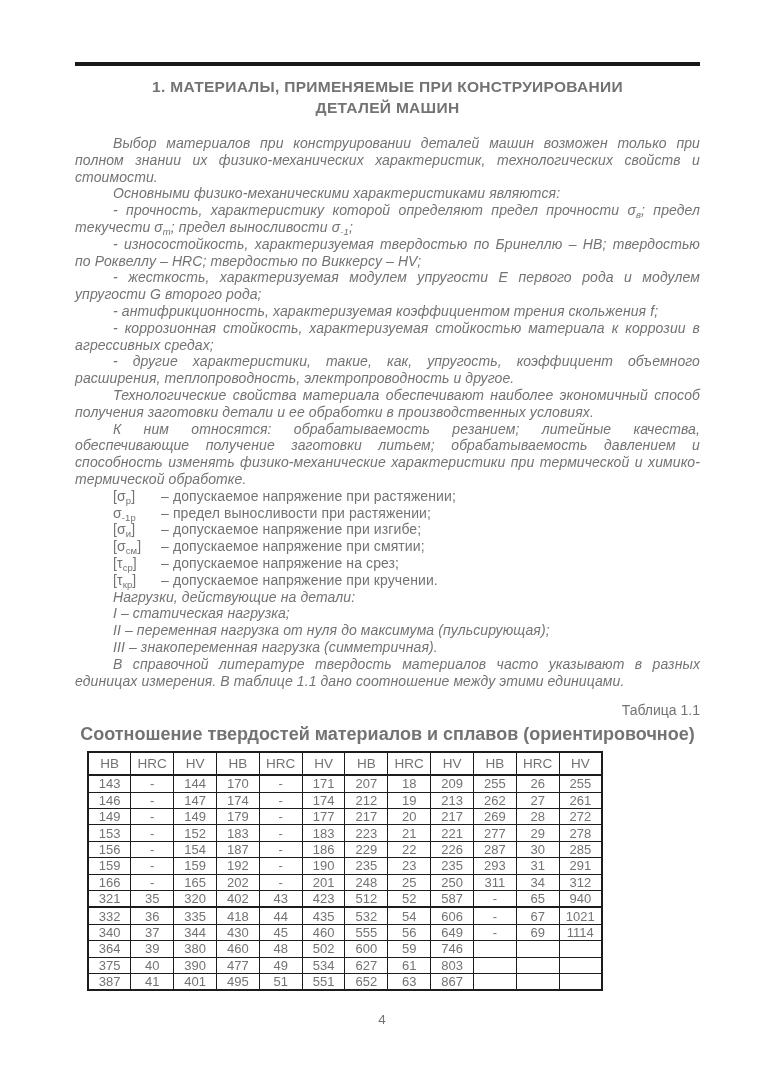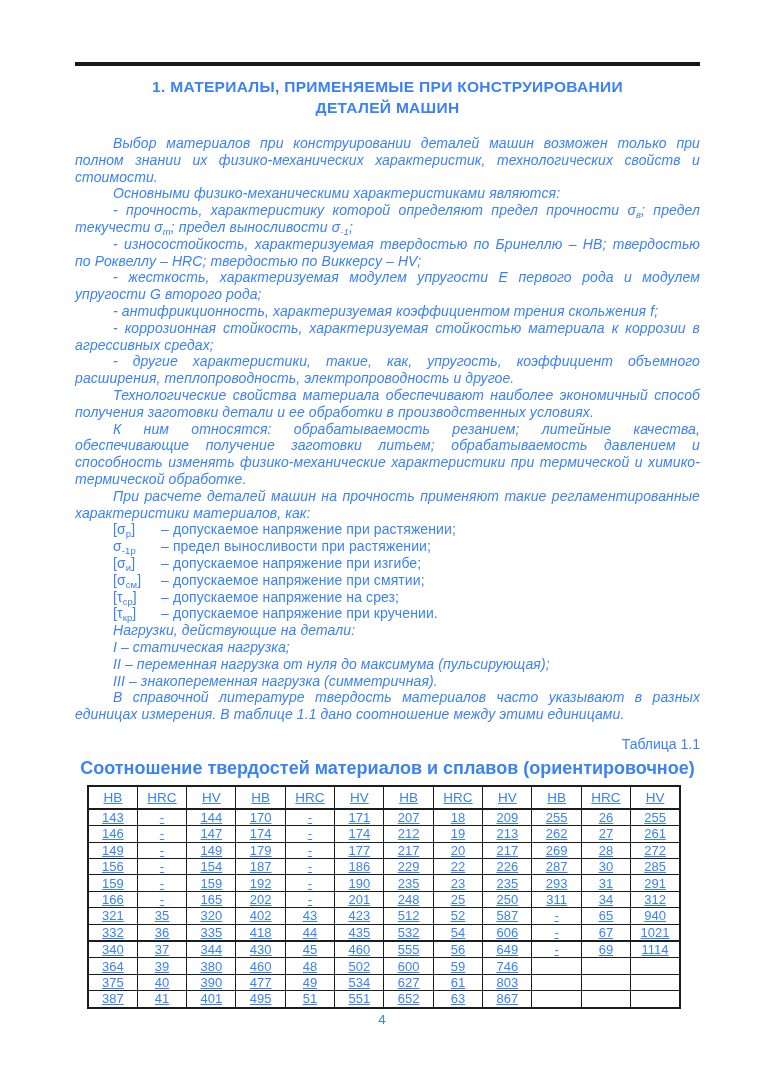--- a/index.html
+++ b/index.html
@@ -1,21 +1,21 @@
 <!DOCTYPE html>
 <html lang="ru"><head>
 <meta charset="utf-8">
 <style>
   html, body { margin: 0; padding: 0; background: #ffffff; }
   .page {
     position: relative;
     width: 764px; height: 1080px;
     background: #ffffff;
     font-family: "Liberation Sans", sans-serif;
-    color: #3b82f6;
+    color: #737373;
     overflow: hidden;
   }
   .inner { padding: 62px 64px 0 75px; }
   .top-rule { height: 4px; background: #191919; margin: 0 0 10px 0; }
   .title {
     font-size: 15.5px; font-weight: 700; text-align: center;
     line-height: 21px; letter-spacing: 0.3px;
     margin: 0 0 17px 0;
   }
   .para {
@@ -33,23 +33,22 @@
   .table-label {
     margin: 13px 0 0 0; text-align: right; 
     font-size: 14px; line-height: 17px;
   }
   .table-caption {
     margin: 7px 0 8px 0; text-align: center; font-weight: 700;
     font-size: 18px; line-height: 17px;
   }
   table.hardness {
     border-collapse: collapse; table-layout: fixed;
-    width: 594px; margin-left: 12px;
+    width: 516px; margin-left: 12px;
     border: 2px solid #1c1c1c;
-    text-decoration: underline;
   }
   table.hardness th {
     border: 1px solid #1c1c1c; border-bottom-width: 2px;
     font-weight: 400; font-size: 13.5px; height: 21px;
     padding: 0; text-align: center;
   }
   table.hardness td {
     border: 1px solid #1c1c1c;
     font-size: 13px; height: 15.4px; line-height: 15px;
     padding: 0; text-align: center;
@@ -73,21 +72,20 @@
     <p class="para">Выбор материалов при конструировании деталей машин возможен только при полном знании их физико-механических характеристик, технологических свойств и стоимости.</p>
     <p class="para">Основными физико-механическими характеристиками являются:</p>
     <p class="para">- прочность, характеристику которой определяют предел прочности σ<sub>в</sub>; предел текучести σ<sub>т</sub>; предел выносливости σ<sub>-1</sub>;</p>
     <p class="para">- износостойкость, характеризуемая твердостью по Бринеллю – НВ; твердостью по Роквеллу – HRC; твердостью по Виккерсу – HV;</p>
     <p class="para">- жесткость, характеризуемая модулем упругости Е первого рода и модулем упругости G второго рода;</p>
     <p class="para">- антифрикционность, характеризуемая коэффициентом трения скольжения f;</p>
     <p class="para">- коррозионная стойкость, характеризуемая стойкостью материала к коррозии в агрессивных средах;</p>
     <p class="para">- другие характеристики, такие, как, упругость, коэффициент объемного расширения, теплопроводность, электропроводность и другое.</p>
     <p class="para">Технологические свойства материала обеспечивают наиболее экономичный способ получения заготовки детали и ее обработки в производственных условиях.</p>
     <p class="para">К ним относятся: обрабатываемость резанием; литейные качества, обеспечивающие получение заготовки литьем; обрабатываемость давлением и способность изменять физико-механические характеристики при термической и химико-термической обработке.</p>
-    <p class="para">При расчете деталей машин на прочность применяют такие регламентированные характеристики материалов, как:</p>
 
     <div class="def-row">
       <span class="def-term">[σ<sub>р</sub>]</span>
       <span class="def-desc">– допускаемое напряжение при растяжении;</span>
     </div>
     <div class="def-row">
       <span class="def-term">σ<sub>-1р</sub></span>
       <span class="def-desc">– предел выносливости при растяжении;</span>
     </div>
     <div class="def-row">
@@ -170,20 +168,34 @@
             <td>-</td>
             <td>177</td>
             <td>217</td>
             <td>20</td>
             <td>217</td>
             <td>269</td>
             <td>28</td>
             <td>272</td>
           </tr>
           <tr>
+            <td>153</td>
+            <td>-</td>
+            <td>152</td>
+            <td>183</td>
+            <td>-</td>
+            <td>183</td>
+            <td>223</td>
+            <td>21</td>
+            <td>221</td>
+            <td>277</td>
+            <td>29</td>
+            <td>278</td>
+          </tr>
+          <tr>
             <td>156</td>
             <td>-</td>
             <td>154</td>
             <td>187</td>
             <td>-</td>
             <td>186</td>
             <td>229</td>
             <td>22</td>
             <td>226</td>
             <td>287</td>

